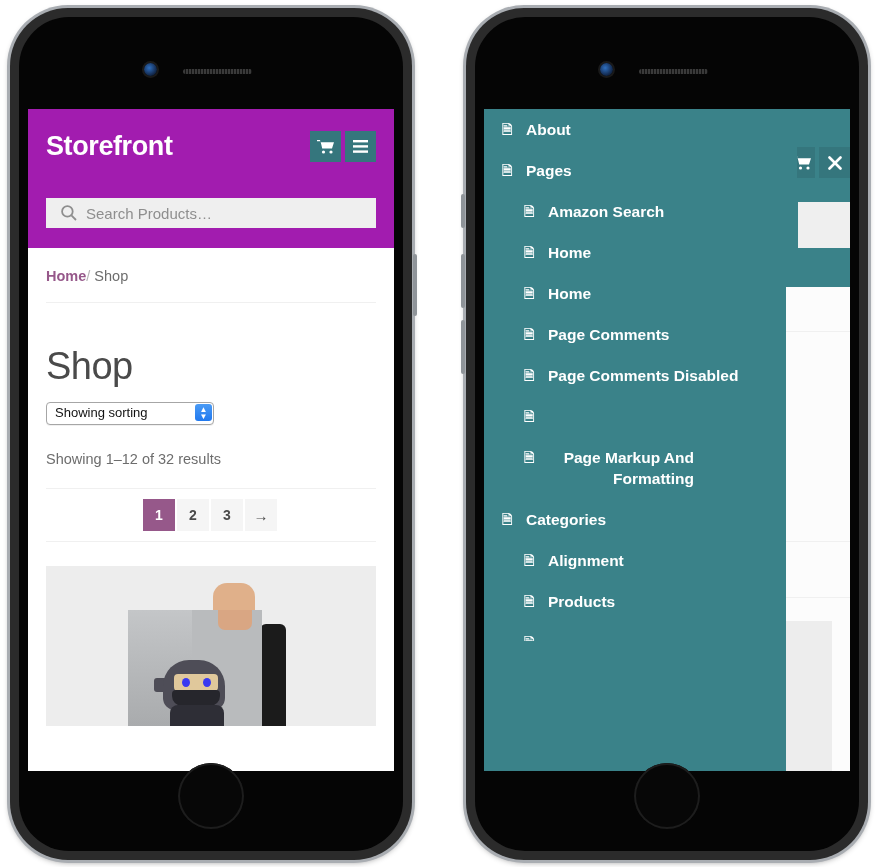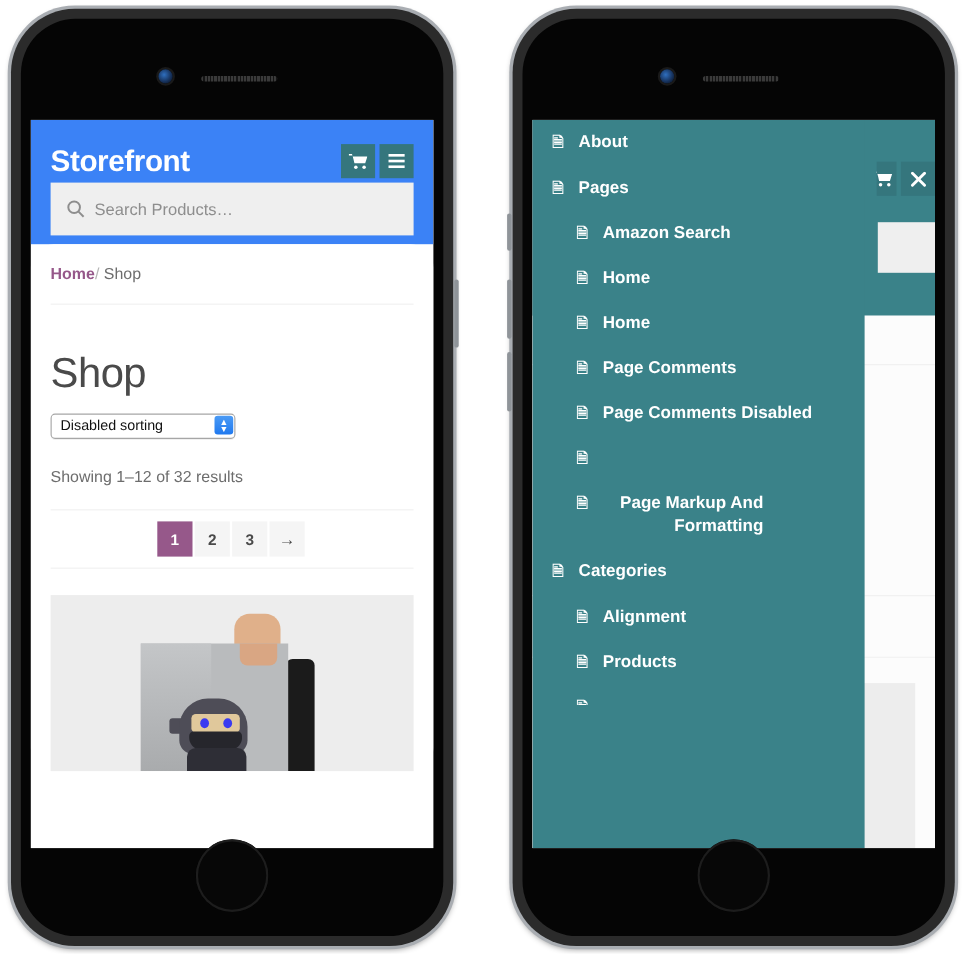--- a/index.html
+++ b/index.html
@@ -26,27 +26,27 @@
            background:#070707;box-shadow:inset 0 0 0 2px #1d1d1d;}
 
   .sidebtn{position:absolute;background:#8f9499;border-radius:2px;}
 
   
   .viewport{position:absolute;left:0;right:0;top:92px;height:662px;background:#ffffff;overflow:hidden;}
   .phone.left .viewport{left:9px;right:9px;}
   .phone.right .viewport{left:9px;right:9px;}
 
   
-  .sf-header{background:#3b82f6;padding:22px 18px 8px 18px;}
+  .sf-header{background:#a21caf;padding:22px 18px 20px 18px;}
   .sf-toprow{display:flex;align-items:center;justify-content:space-between;}
   .sf-logo{color:#fff;font-size:27px;font-weight:bold;letter-spacing:-.4px;line-height:1;}
   .sf-btns{display:flex;gap:4px;}
   .sf-btn{width:31px;height:31px;background:#35767d;display:flex;align-items:center;justify-content:center;
           color:#fff;}
-  .sf-search{margin-top:4px;background:#efefef;height:48px;display:flex;align-items:center;padding:0 14px;}
+  .sf-search{margin-top:36px;background:#efefef;height:30px;display:flex;align-items:center;padding:0 14px;}
   .sf-search .mag{width:18px;height:18px;flex:none;margin-right:8px;}
   .sf-search .ph{color:#8e8e8e;font-size:15px;}
 
   .sf-body{padding:0 18px;background:#fff;border-radius:21px;}
   .sf-crumbs{padding:20px 0 18px 0;font-size:14.5px;color:#6d6d6d;border-bottom:1px solid #f0f0f0;}
   .sf-crumbs a{color:#96588a;font-weight:bold;text-decoration:none;}
   .sf-crumbs .sep{color:#b5b5b5;}
   .sf-title{font-size:38px;color:#4a4a4a;font-weight:normal;margin:42px 0 14px 0;letter-spacing:-.5px;}
 
   .sf-select{position:relative;display:inline-block;width:166px;height:21px;
@@ -139,21 +139,21 @@
         </div>
 
         <div class="sf-body">
           <div class="sf-crumbs">
             <a href="#">Home</a><span class="sep">/</span> <span>Shop</span>
           </div>
 
           <h1 class="sf-title">Shop</h1>
 
           <div class="sf-select">
-            <span class="val">Disabled sorting</span>
+            <span class="val">Showing sorting</span>
             <span class="stepper">
               <span style="display:block;">▲</span>
                 <span style="display:block;">▼</span>
             </span>
           </div>
 
           <p class="sf-count">Showing 1–12 of 32 results</p>
 
           <div class="sf-pagewrap">
             <span class="pg active">1</span>

